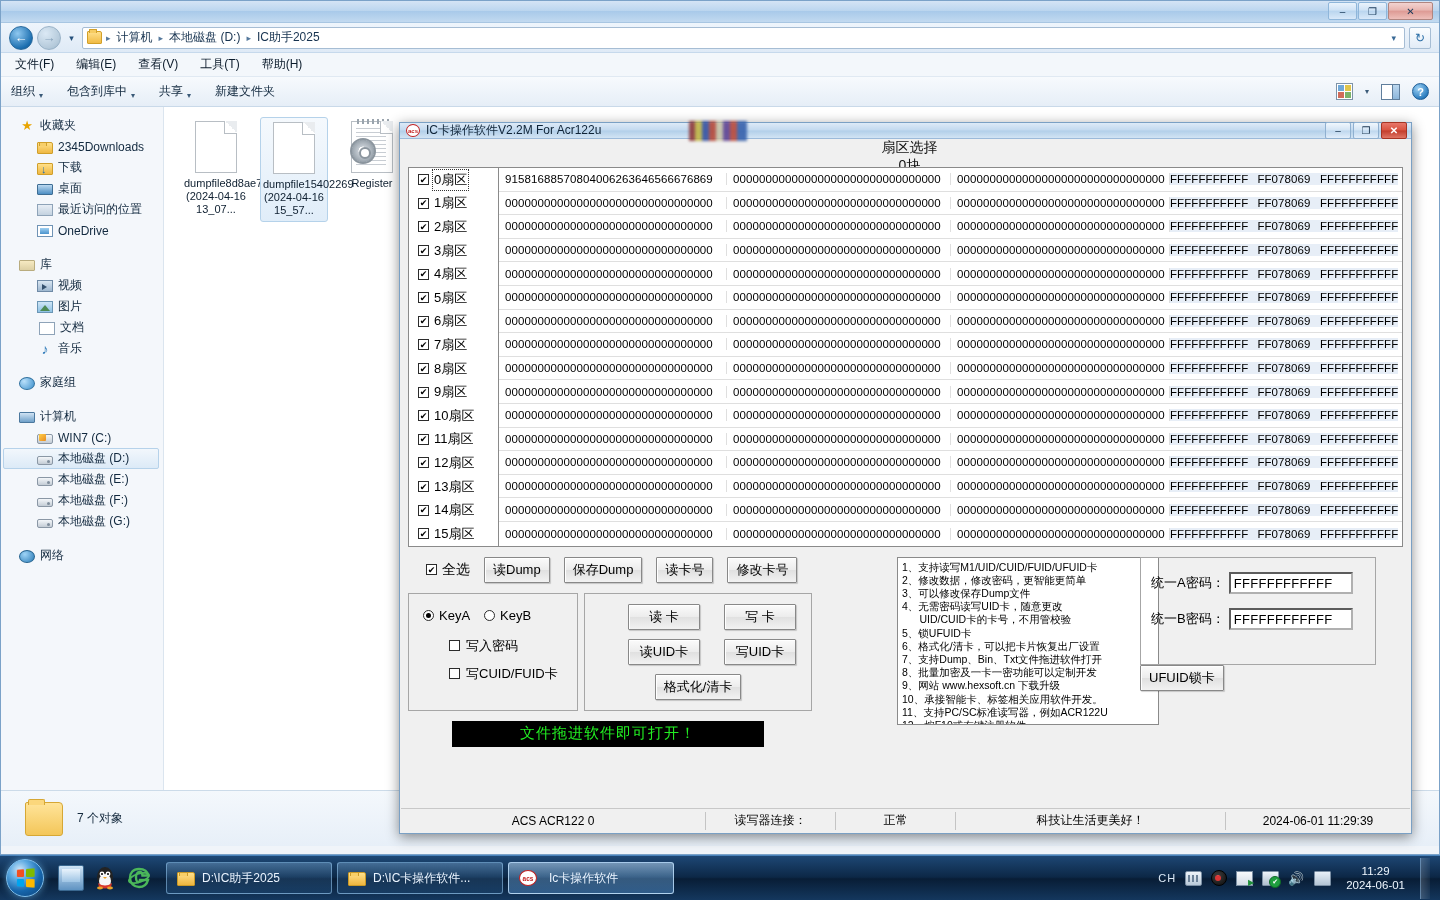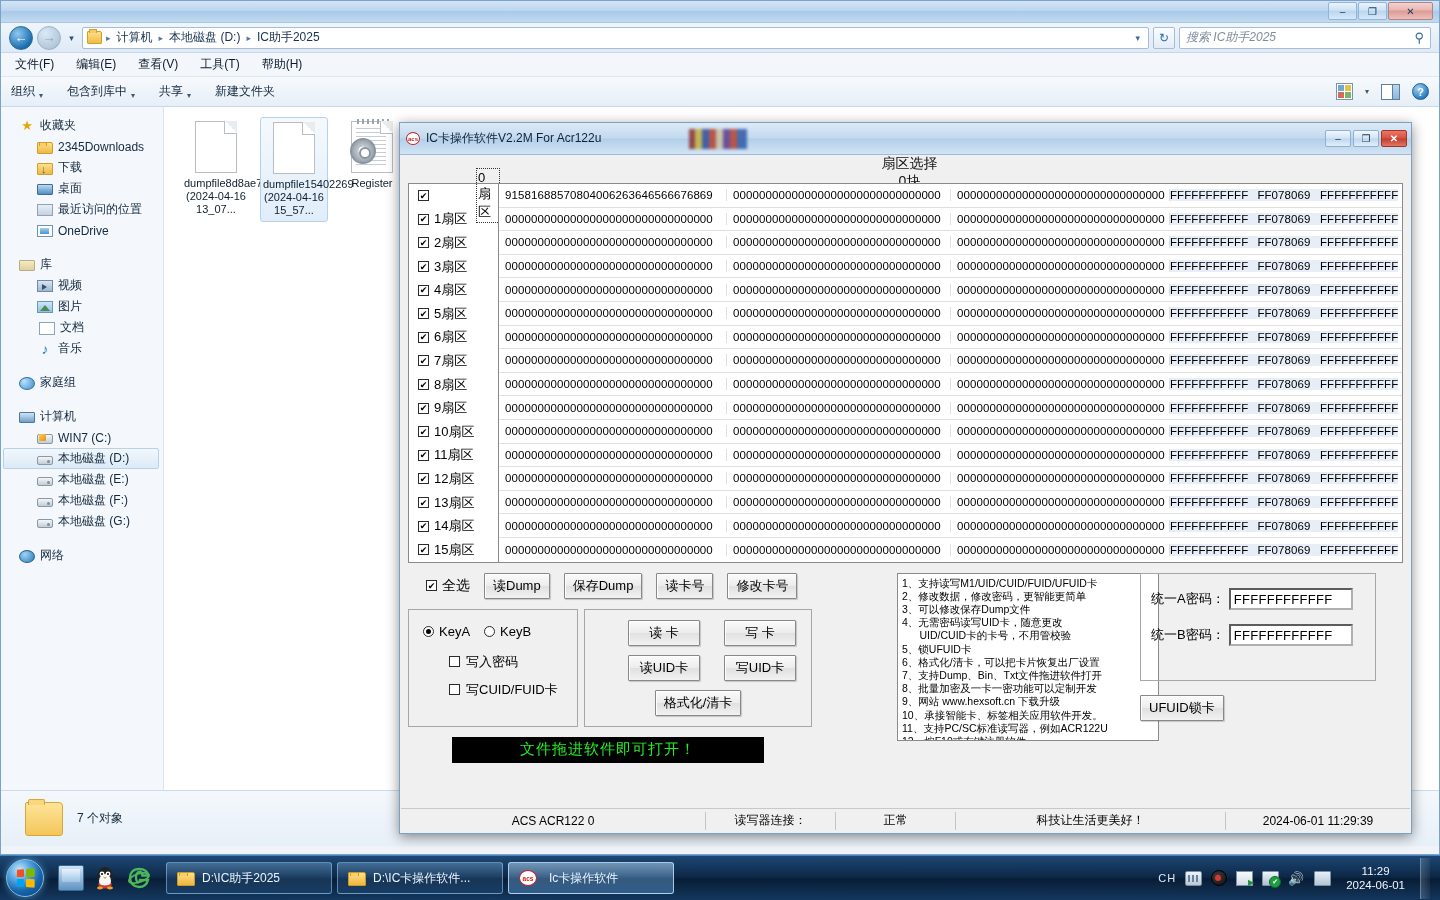--- a/index.html
+++ b/index.html
@@ -212,21 +212,21 @@
   .status-folder:before{content:"";position:absolute;left:2px;top:-4px;width:15px;height:5px;background:#fbd77c;border:1px solid #d6a734;border-bottom:none;border-radius:2px 2px 0 0;}
 
   
   #icwin {
     position:absolute; left:399px; top:122px; width:1013px; height:712px;
     background:#f0f0f0; border:1px solid #7aa0c4;
     box-shadow:0 3px 12px rgba(0,0,0,.45);
     font-family:"Liberation Sans", sans-serif;
   }
   .ic-title {
-    height:32px;
+    height:16px;
     background:linear-gradient(to bottom,#ddeaf7 0%,#c2d9ef 48%,#b2cfe9 52%,#d2e4f4 100%);
     display:flex; align-items:center; padding:0 4px 0 6px; gap:6px;
     border-bottom:1px solid #9cbada;
   }
   .ic-logo{
     width:14px;height:13px;border-radius:50%;border:1.5px solid #c32020;
     background:#fff;display:flex;align-items:center;justify-content:center;
     font-size:6px;color:#c32020;font-weight:bold;
   }
   .ic-title-text{font-size:12px;color:#0e2337;}
@@ -261,21 +261,21 @@
 
   .ic-gridwrap{display:flex;padding:0 8px;}
   .sector-list{
     width:90px;background:#fff;border:1px solid #8a8a8a;border-right:none;
     border-top:1px solid #8a8a8a;
   }
   .sector-row{
     height:23.6px;display:flex;align-items:center;gap:5px;padding-left:9px;font-size:13px;color:#000;
     cursor:pointer;
   }
-  .sector-row.focused .sector-label{outline:1px dotted #333;outline-offset:1px;margin-left:44px;}
+  .sector-row.focused .sector-label{outline:1px dotted #333;outline-offset:1px;}
   .cbx{
     width:11px;height:11px;flex:0 0 11px;background:#fff;border:1px solid #2b2b2b;
     display:flex;align-items:center;justify-content:center;font-size:10px;line-height:10px;color:#000;
   }
   .cbx.checked:after{content:"\2714";font-size:9px;}
 
   .data-table{
     flex:1;border:1px solid #8a8a8a;background:#fff;
   }
   .data-row{
@@ -332,21 +332,21 @@
   .lower-right{width:auto;padding-left:14px;}
   .pw-box{
     width:236px;height:108px;border:1px solid #a6a6a6;padding:14px 0 0 10px;
   }
   .pw-row{display:flex;align-items:center;gap:4px;margin-bottom:14px;font-size:13px;}
   .pw-input{
     width:124px;height:22px;background:#fff;border:2px inset #b0b0b0;
     font-size:13px;color:#000;padding:0 3px;font-family:"Liberation Sans",sans-serif;
     line-height:20px;letter-spacing:.3px;
   }
-  .ufuid-btn{margin-top:14px;}
+  .ufuid-btn{}
 
   .marquee{
     margin:10px 0 0 44px; width:312px;height:26px;background:#000;
     display:flex;align-items:center;justify-content:center;
     color:#22ee22;font-size:15px;letter-spacing:1px;
   }
 
   .ic-statusbar{
     position:absolute;left:1px;right:1px;bottom:1px;height:24px;
     background:#f0f0f0;border-top:1px solid #c8c8c8;
@@ -451,24 +451,20 @@
       <span class="addr-folder-ico"></span>
       <span class="crumb-sep">▸</span>
       <span class="crumb">计算机</span>
       <span class="crumb-sep">▸</span>
       <span class="crumb">本地磁盘 (D:)</span>
       <span class="crumb-sep">▸</span>
       <span class="crumb">IC助手2025</span>
       <span class="addr-drop">▾</span>
     </div>
     <div class="refresh-btn">↻</div>
-    <div class="search-field">
-      <span>搜索 IC助手2025</span>
-      <span class="search-ico">⚲</span>
-    </div>
   </div>
 
   <div class="ex-menubar">
     <span>文件(F)</span>
     <span>编辑(E)</span>
     <span>查看(V)</span>
     <span>工具(T)</span>
     <span>帮助(H)</span>
   </div>
 

